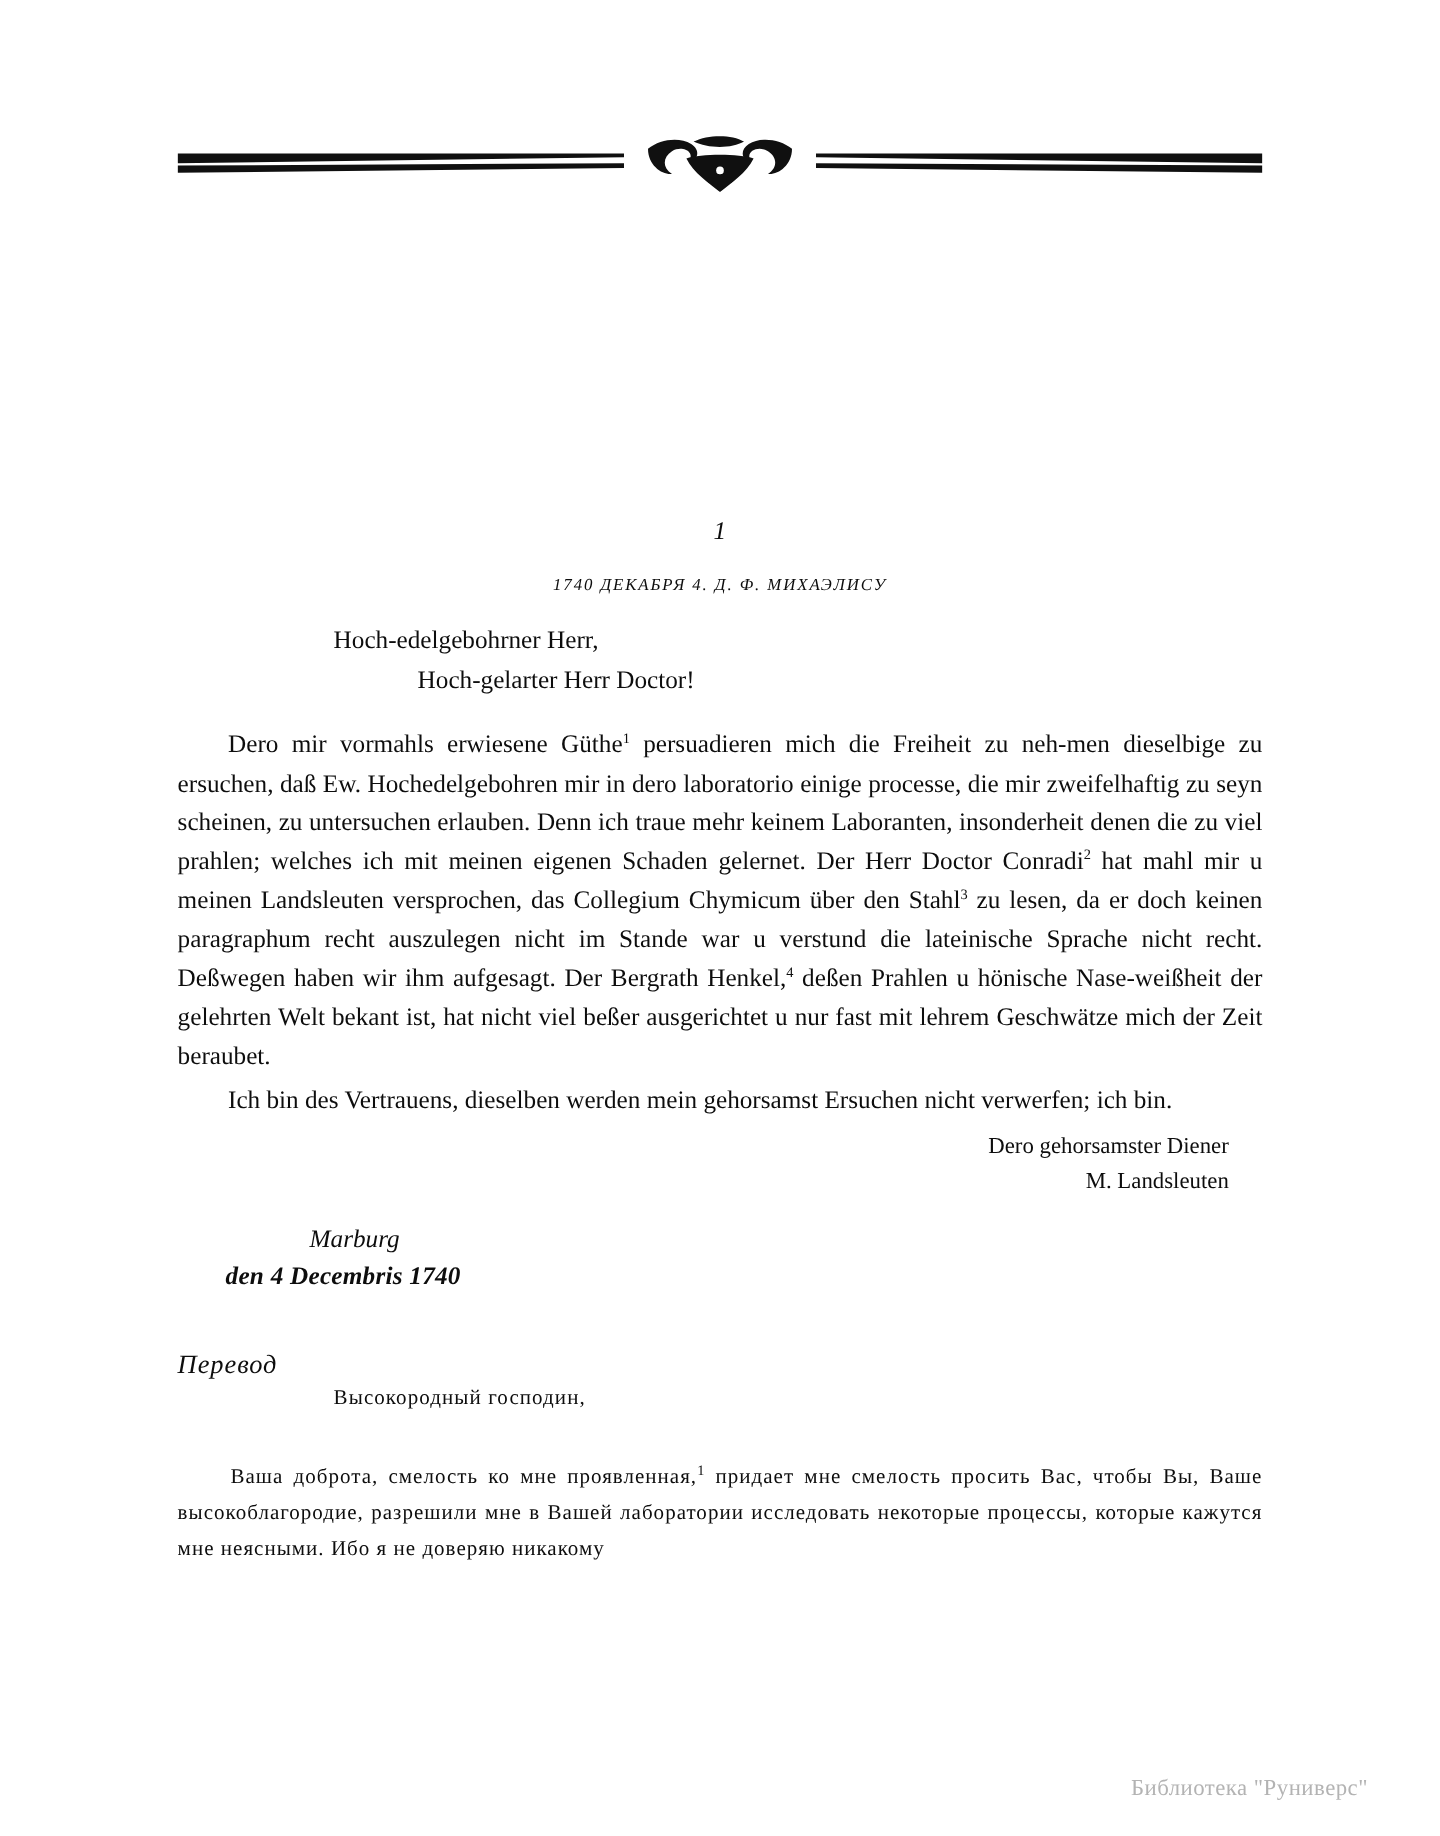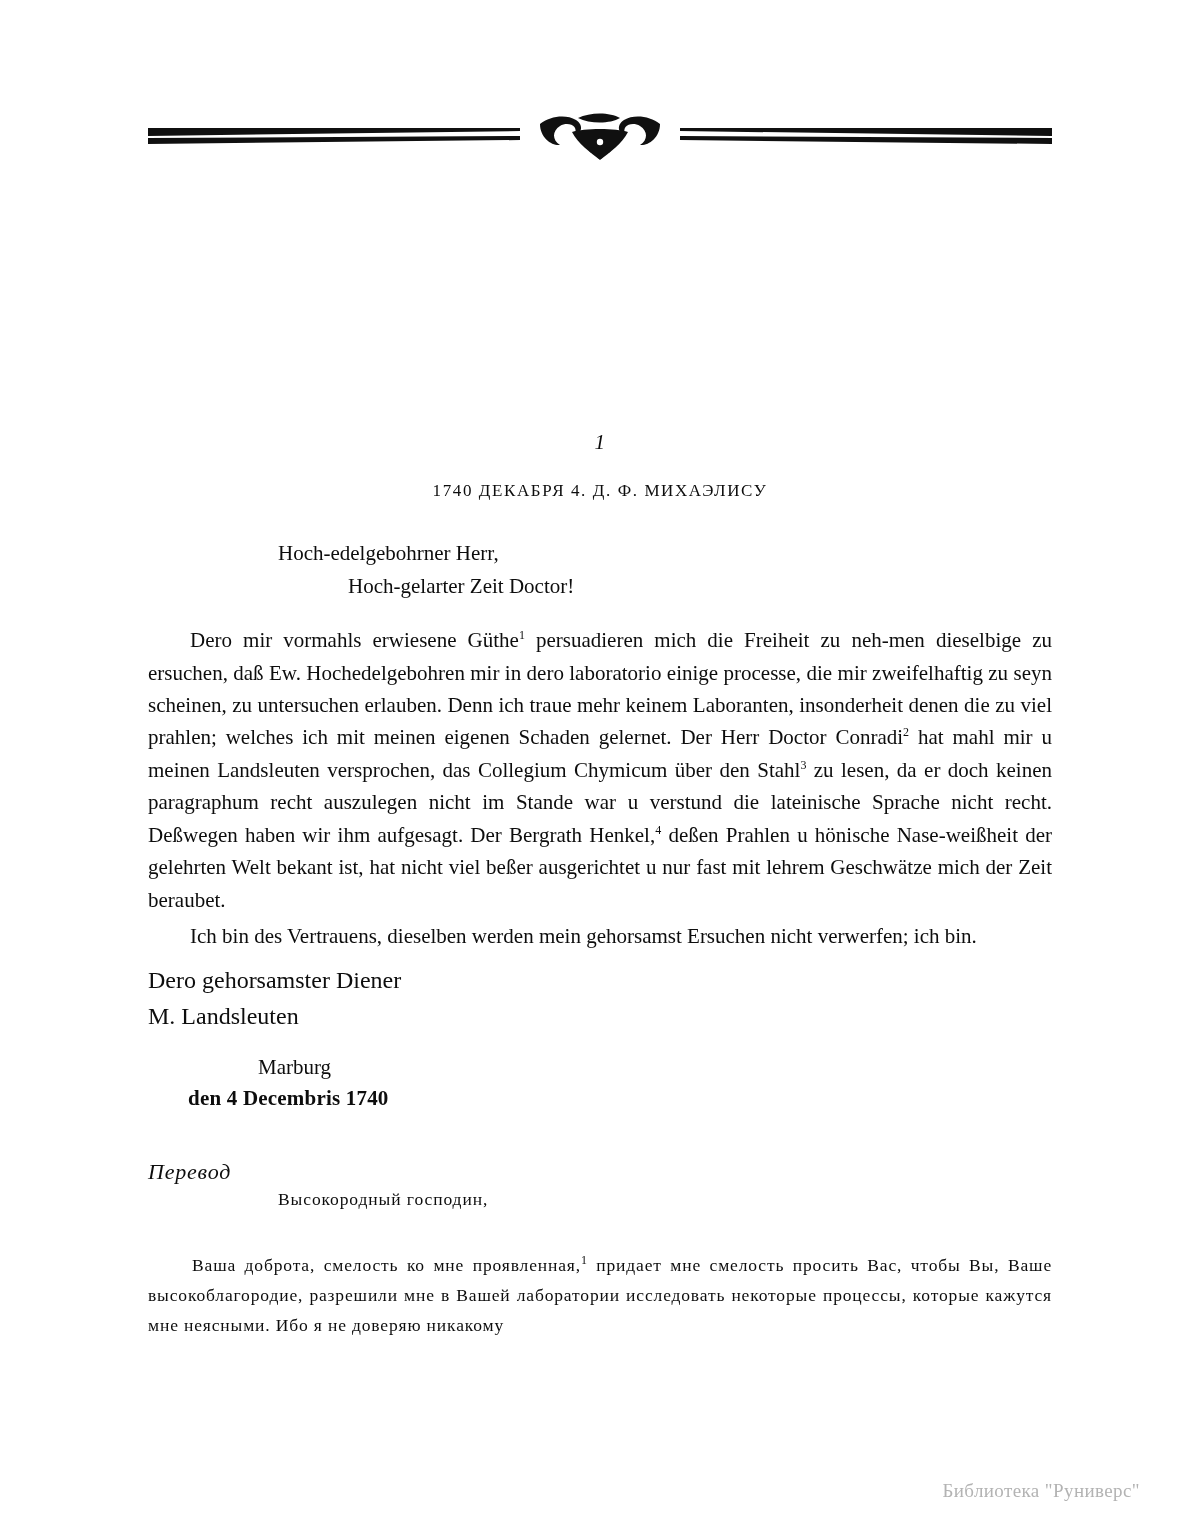--- a/index.html
+++ b/index.html
@@ -41,23 +41,24 @@
   .doc-number {
     text-align: center;
     font-style: italic;
     font-size: 21px;
     letter-spacing: 0.5px;
     margin: 0 0 26px 0;
   }
 
   .doc-heading {
     text-align: center;
-    font-size: 17px;
+    font-style: italic;
+    font-size: 14px;
     letter-spacing: 1.6px;
-    margin: 0 0 36px 0;
+    margin: 0 0 20px 0;
   }
 
   .salutation {
     font-size: 21px;
     line-height: 1.55;
     margin: 0 0 22px 0;
   }
   .salutation .line1 { display: block; padding-left: 130px; }
   .salutation .line2 { display: block; padding-left: 200px; }
 
@@ -74,30 +75,32 @@
   }
 
   sup {
     font-size: 12px;
     vertical-align: super;
     line-height: 0;
   }
 
   .signature {
     margin-top: 10px;
-    font-size: 24px;
+    font-size: 19px;
     line-height: 1.5;
+    text-align: right;
     padding-right: 28px;
   }
   .signature .sig2 { display: block; }
 
   .place {
     margin-top: 18px;
     font-size: 21px;
     line-height: 1.45;
+    font-style: italic;
   }
   .place .city { display: block; padding-left: 110px; }
   .place .date { display: block; padding-left: 40px; font-weight: bold; letter-spacing: 0.2px; }
 
   .translation-label {
     margin-top: 46px;
     font-style: italic;
     font-size: 22px;
     letter-spacing: 0.8px;
   }
@@ -156,21 +159,21 @@
   </div>
 
   <div class="content">
 
     <div class="doc-number">1</div>
 
     <div class="doc-heading">1740 ДЕКАБРЯ 4. Д. Ф. МИХАЭЛИСУ</div>
 
     <div class="salutation">
       <span class="line1">Hoch-edelgebohrner Herr,</span>
-      <span class="line2">Hoch-gelarter Zeit Doctor!</span>
+      <span class="line2">Hoch-gelarter Herr Doctor!</span>
     </div>
 
     <p class="body-par"><span>Dero mir vormahls erwiesene Güthe</span><sup>1</sup><span> persuadieren mich die Freiheit zu neh-men dieselbige zu ersuchen, daß Ew. Hochedelgebohren mir in dero laboratorio einige processe, die mir zweifelhaftig zu seyn scheinen, zu untersuchen erlauben. Denn ich traue mehr keinem Laboranten, insonderheit denen die zu viel prahlen; welches ich mit meinen eigenen Schaden gelernet. Der Herr Doctor Conradi</span><sup>2</sup><span> hat mahl mir u meinen Landsleuten versprochen, das Collegium Chymicum über den Stahl</span><sup>3</sup><span> zu lesen, da er doch keinen paragraphum recht auszulegen nicht im Stande war u verstund die lateinische Sprache nicht recht. Deßwegen haben wir ihm aufgesagt. Der Bergrath Henkel,</span><sup>4</sup><span> deßen Prahlen u hönische Nase-weißheit der gelehrten Welt bekant ist, hat nicht viel beßer ausgerichtet u nur fast mit lehrem Geschwätze mich der Zeit beraubet.</span></p>
 
     <p class="body-par last">Ich bin des Vertrauens, dieselben werden mein gehorsamst Ersuchen nicht verwerfen; ich bin.</p>
 
     <div class="signature">
       <span class="sig1">Dero gehorsamster Diener</span>
       <span class="sig2">M. Landsleuten</span>
     </div>

